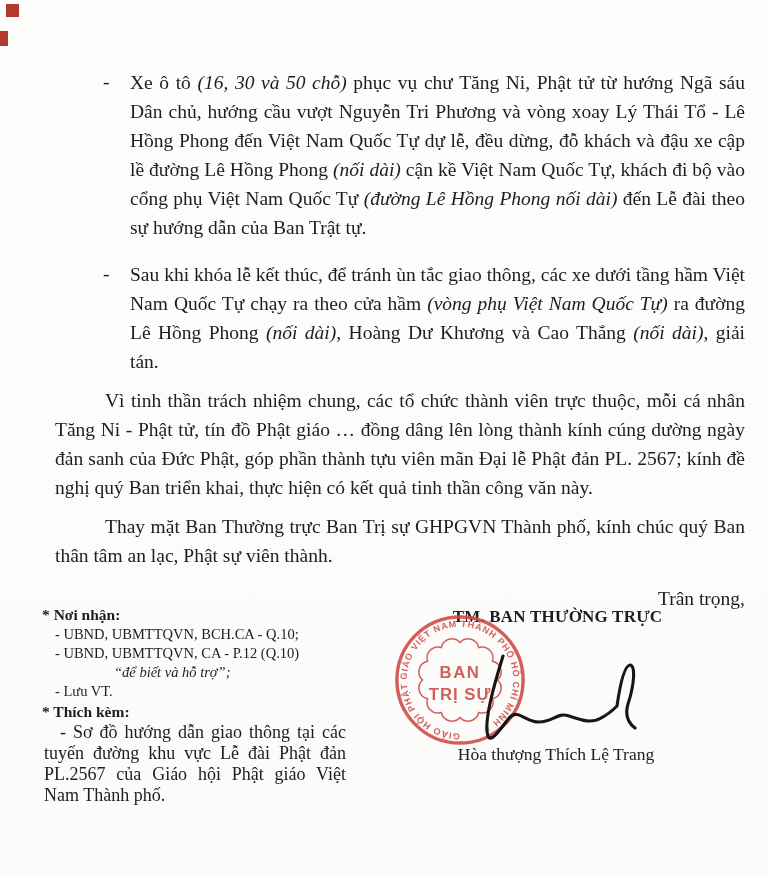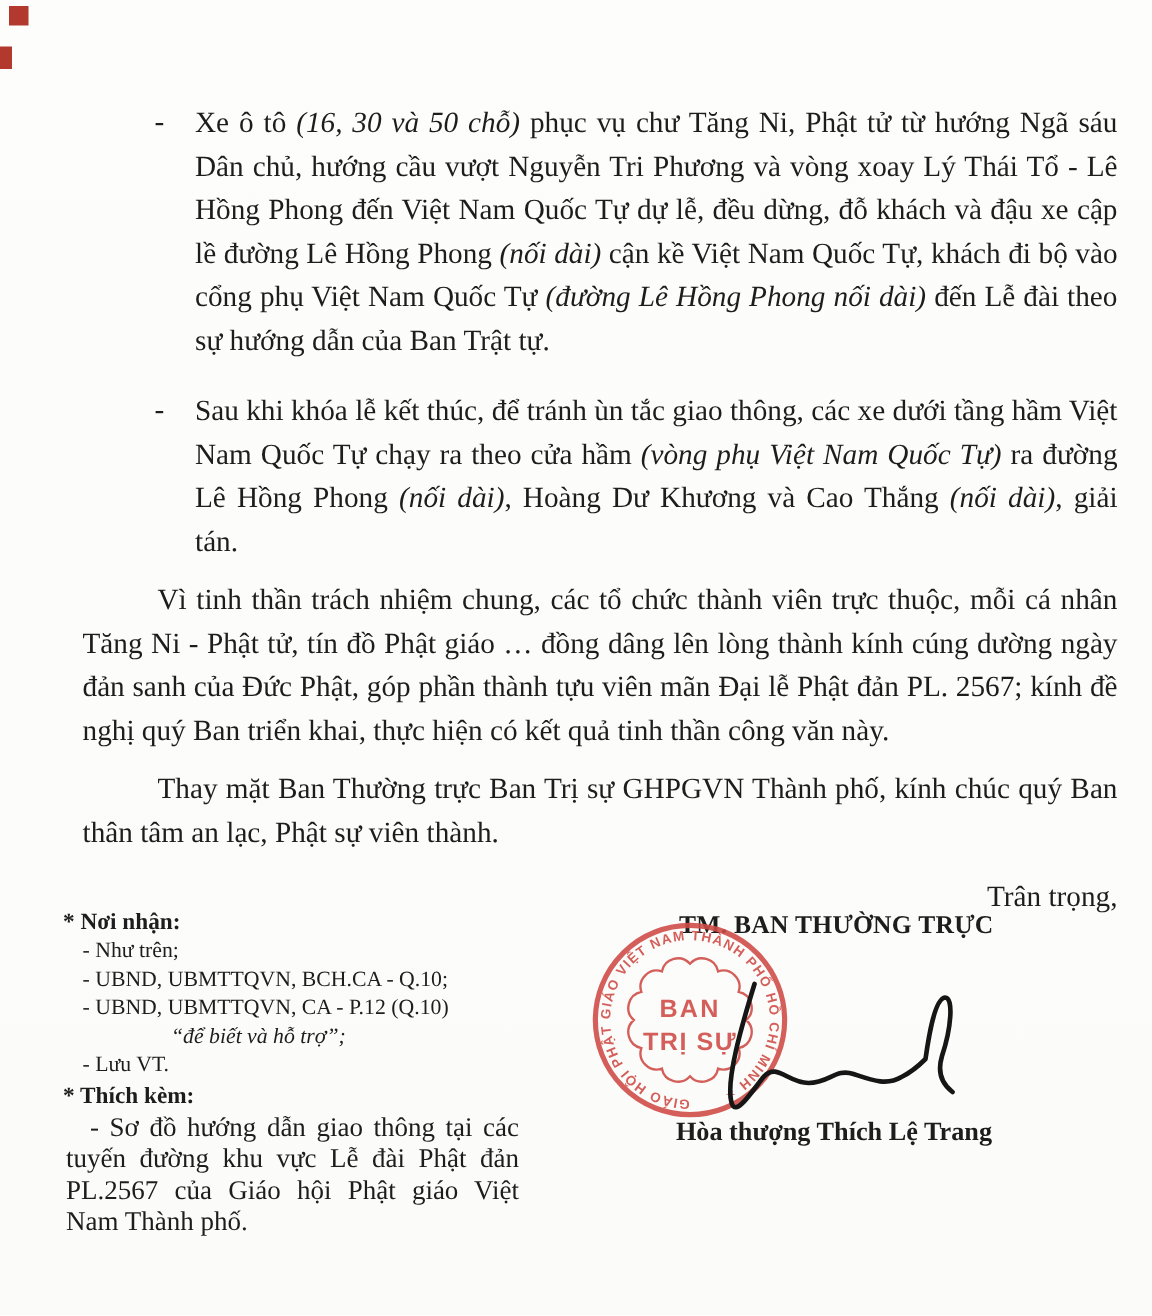--- a/index.html
+++ b/index.html
@@ -29,21 +29,21 @@
   .sig-head{
     position:absolute;left:425px;top:604px;width:265px;
     text-align:center;font-weight:bold;font-size:17px;line-height:26px;
     letter-spacing:.2px;
   }
   .stamp{position:absolute;left:391px;top:611px;width:138px;height:138px;opacity:.88;}
   .stamp text{font-family:"Liberation Sans","DejaVu Sans",sans-serif;}
   .signature{position:absolute;left:455px;top:648px;width:200px;height:102px;}
   .signer{
     position:absolute;left:437px;top:744px;width:238px;
-    text-align:center;font-weight:bold;font-size:17.5px;
+    text-align:center;font-weight:normal;font-size:17.5px;
   }
 
   .footer{position:absolute;left:42px;top:604px;width:312px;font-size:14.5px;line-height:19px;}
   .f-label{font-weight:bold;font-size:15.5px;line-height:21px;}
   .f-item{margin-left:13px;}
   .f-note{margin-left:72px;font-style:italic;}
   .f-attach{margin-left:2px;width:302px;text-indent:16px;text-align:justify;font-size:18px;line-height:21px;}
 </style>
 </head>
 <body>
@@ -83,21 +83,20 @@
     <text x="70" y="68" text-anchor="middle" font-size="17" font-weight="bold" fill="#cf4a45" letter-spacing="1.5">BAN</text>
     <text x="70" y="90" text-anchor="middle" font-size="17" font-weight="bold" fill="#cf4a45" letter-spacing="1">TRỊ SỰ</text>
   </svg>
 
   <svg class="signature" viewBox="0 0 200 102" xmlns="http://www.w3.org/2000/svg">
     <path d="M 48,8 C 40,34 28,74 33,88 C 36,96 46,80 54,70 C 63,60 70,74 84,74 C 98,74 102,64 114,68 C 126,72 136,76 146,70 C 152,67 158,62 162,58 C 164,44 168,18 175,17 C 181,17 179,38 173,56 C 170,66 172,74 180,80" fill="none" stroke="#161616" stroke-width="3.1" stroke-linecap="round" stroke-linejoin="round"></path>
   </svg>
 
   <div class="footer">
     <div class="f-label">* Nơi nhận:</div>
-    <div class="f-item">- Như trên;</div>
     <div class="f-item">- UBND, UBMTTQVN, BCH.CA - Q.10;</div>
     <div class="f-item">- UBND, UBMTTQVN, CA - P.12 (Q.10)</div>
     <div class="f-note">“để biết và hỗ trợ”;</div>
     <div class="f-item">- Lưu VT.</div>
     <div class="f-label">* Thích kèm:</div>
     <div class="f-attach">- Sơ đồ hướng dẫn giao thông tại các tuyến đường khu vực Lễ đài Phật đản PL.2567 của Giáo hội Phật giáo Việt Nam Thành phố.</div>
   </div>
 
 </div>
 

